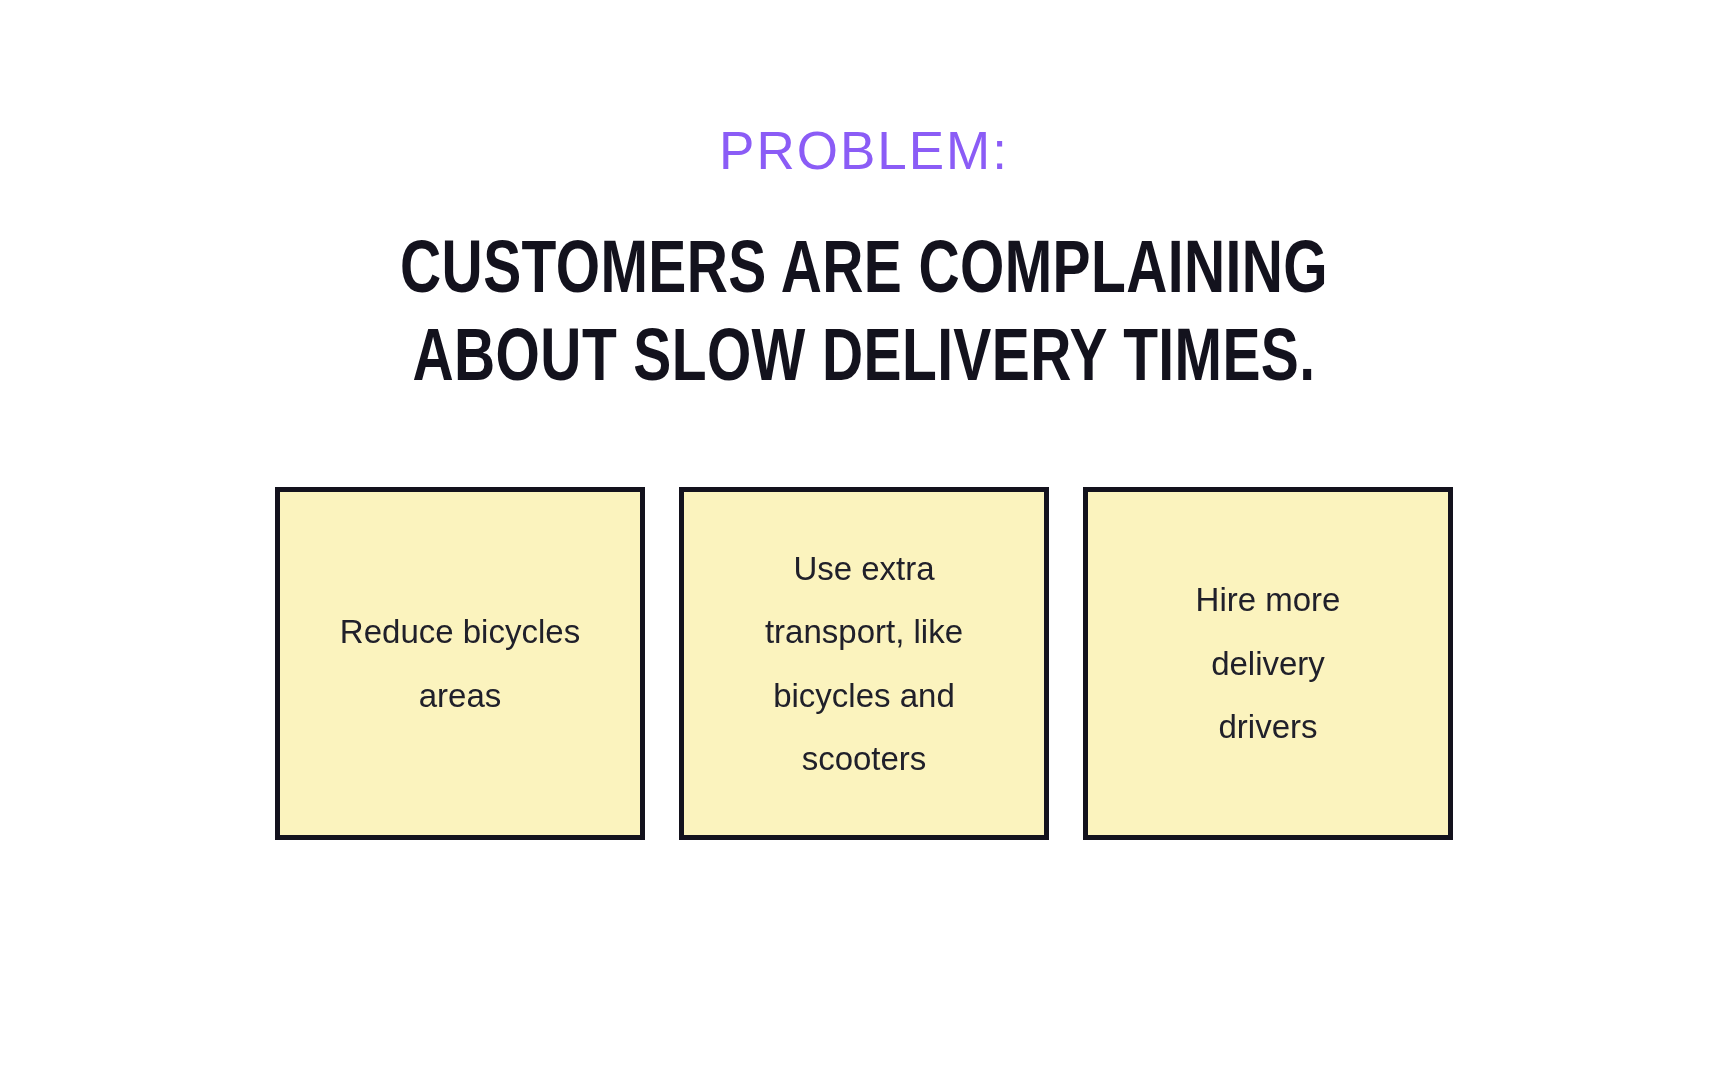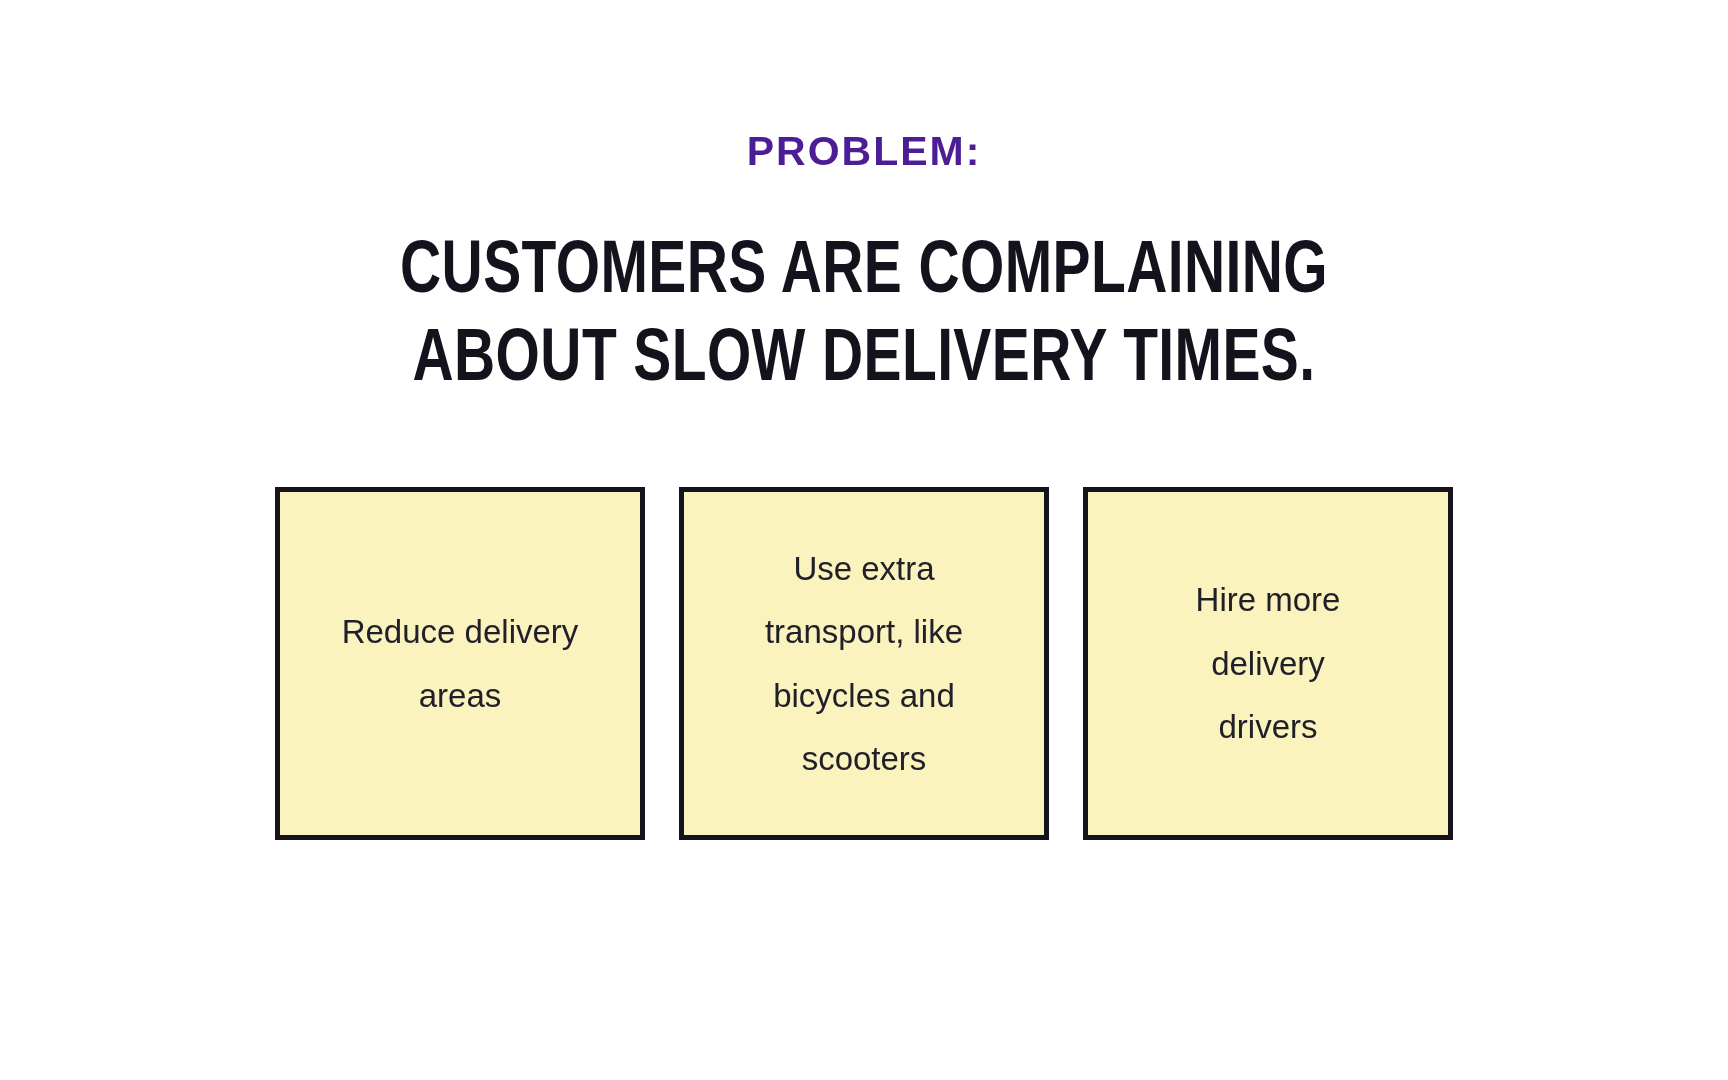--- a/index.html
+++ b/index.html
@@ -14,24 +14,24 @@
     background: #ffffff;
     overflow: hidden;
     font-family: "Liberation Sans", sans-serif;
   }
   .kicker {
     position: absolute;
     top: 129px;
     left: 0;
     right: 0;
     text-align: center;
-    color: #4c1d95;
-    font-size: 41px;
+    color: #8b5cf6;
+    font-size: 53px;
     line-height: 44px;
-    font-weight: bold;
+    font-weight: normal;
     letter-spacing: 2px;
   }
   .headline {
     position: absolute;
     top: 222px;
     left: 0;
     right: 0;
     margin: 0;
     text-align: center;
     color: #13121D;
@@ -94,21 +94,21 @@
 <div class="page">
 
   <div class="kicker">PROBLEM:</div>
 
   <h1 class="headline">CUSTOMERS ARE COMPLAINING
 ABOUT SLOW DELIVERY TIMES.</h1>
 
   <div class="notes">
 
     <div class="note">
-      <div class="note-text">Reduce delivery
+      <div class="note-text">Reduce bicycles
 areas</div>
     </div>
 
     <div class="note">
       <div class="note-text">Use extra
 transport, like
 bicycles and
 scooters</div>
     </div>
 

